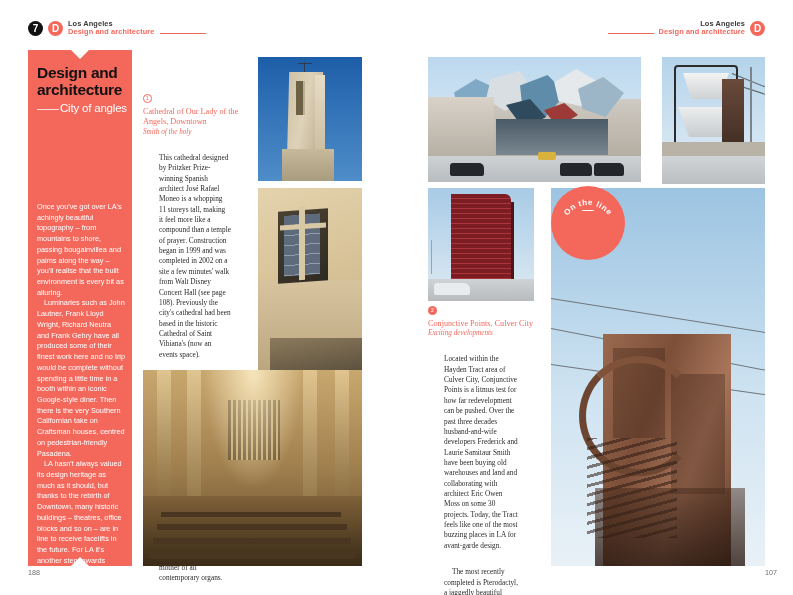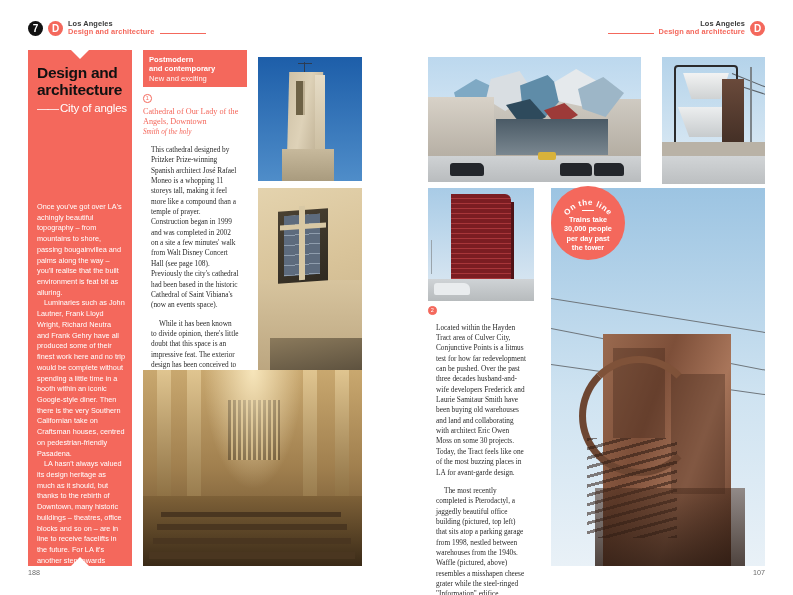--- a/index.html
+++ b/index.html
@@ -84,21 +84,21 @@
   .numcircle.solid { background: #f4685c; color: #fff; border-color: #f4685c; }
 
   .entry-head { font-family: "Liberation Serif", serif; color: #f4685c; }
   .entry-title { font-size: 8.2px; line-height: 1.28; }
   .entry-strap { font-size: 7.2px; font-style: italic; line-height: 1.3; }
 
   .body-serif {
     font-family: "Liberation Serif", serif;
     font-size: 7.3px; line-height: 1.42; color: #2a2a2a; text-align: left;
   }
-  .body-serif p { margin: 8px; }
+  .body-serif p { margin: 16px; }
   .body-serif p + p { text-indent: 8px; }
   .contact {
     font-family: "Liberation Serif", serif; font-style: italic;
     font-size: 6.8px; line-height: 1.38; color: #f4685c;
   }
 
   .col-mid { position: absolute; left: 143px; top: 94px; width: 104px; }
 
   
   .photo { position: absolute; overflow: hidden; background: #ccd7e3; }
@@ -205,21 +205,21 @@
   }
 
   .arc-svg { position: absolute; left: 0; top: 0; width: 74px; height: 74px; }
   .arc-svg text { font-family: "Liberation Sans", sans-serif; font-size: 8px; font-weight: bold; fill: #fff; letter-spacing: .6px; }
 
   
   .col-right { position: absolute; left: 428px; top: 306px; width: 106px; }
 
   .folio { position: absolute; bottom: 18px; font-size: 7.2px; color: #6b6b6b; font-family: "Liberation Sans", sans-serif; }
   .folio.l { left: 28px; }
-  .folio.r { right: 28px; }
+  .folio.r { right: 16px; }
 </style>
 </head>
 <body>
 
 <div class="spread">
 
   <div class="runhead left">
     <div class="badge-num">7</div>
     <div class="badge-d">D</div>
     <div class="rh-text">
@@ -239,31 +239,26 @@
   </div>
 
   <div class="redpanel">
     <div class="notch"></div>
     <div class="notch-b"></div>
     <div class="rp-title">Design and architecture</div>
     <div class="rp-sub">
       <span class="dash">——</span><span>City of angles</span>
     </div>
     <div class="rp-body">
-      <p>Once you've got over LA's achingly beautiful topography – from mountains to shore, passing bougainvillea and palms along the way – you'll realise that the built environment is feat bit as alluring.</p>
+      <p>Once you've got over LA's achingly beautiful topography – from mountains to shore, passing bougainvillea and palms along the way – you'll realise that the built environment is every bit as alluring.</p>
       <p>Luminaries such as John Lautner, Frank Lloyd Wright, Richard Neutra and Frank Gehry have all produced some of their finest work here and no trip would be complete without spending a little time in a booth within an iconic Googie-style diner. Then there is the very Southern Californian take on Craftsman houses, centred on pedestrian-friendly Pasadena.</p>
       <p>LA hasn't always valued its design heritage as much as it should, but thanks to the rebirth of Downtown, many historic buildings – theatres, office blocks and so on – are in line to receive facelifts in the future. For LA it's another step towards joining the likes of Chicago, New York and Miami as a true American design city.</p>
     </div>
   </div>
 
-  <div class="tagbox">
-    <div class="tag-l1">Postmodern</div>
-    <div class="tag-l2">and contemporary</div>
-    <div class="tag-l3">New and exciting</div>
-  </div>
 
   <div class="col-mid">
     <div class="numcircle" style="margin-bottom:4px">1</div>
     <div class="entry-head">
       <div class="entry-title">Cathedral of Our Lady of the Angels, Downtown</div>
       <div class="entry-strap">Smith of the holy</div>
     </div>
     <div class="body-serif" style="margin-top:6px">
       <p>This cathedral designed by Pritzker Prize-winning Spanish architect José Rafael Moneo is a whopping 11 storeys tall, making it feel more like a compound than a temple of prayer. Construction began in 1999 and was completed in 2002 on a site a few minutes' walk from Walt Disney Concert Hall (see page 108). Previously the city's cathedral had been based in the historic Cathedral of Saint Vibiana's (now an events space).</p>
       <p>While it has been known to divide opinion, there's little doubt that this space is an impressive feat. The exterior design has been conceived to include almost no right angles, resulting in subtly striking visuals that speak of a city where non-conformity is celebrated. Step inside and you'll see the theme continued in low-hanging triangular-shaped lights, curved wooden benches and the mother of all contemporary organs.</p>
@@ -365,30 +360,28 @@
   </div>
 
   <div class="roundel">
     <svg class="arc-svg" viewBox="0 0 74 74">
       <defs>
           <path id="arcpath" d="M 12,44 A 25,25 0 0 1 62,44" fill="none"></path>
         </defs>
       <text><textPath href="#arcpath" startOffset="50%" text-anchor="middle" id="arc-label">On the line</textPath></text>
     </svg>
     <div class="hr"></div>
-    <div class="lines">
-      <div>Trains take</div>
-      <div>30,000 people</div>
-      <div>per day past</div>
-      <div>the tower</div>
-    </div>
   </div>
 
   <div class="col-right">
     <div class="numcircle solid" style="margin-bottom:4px">2</div>
+    <div class="entry-head">
+      <div class="entry-title">Conjunctive Points, Culver City</div>
+      <div class="entry-strap">Exciting developments</div>
+    </div>
     <div class="body-serif" style="margin-top:6px">
       <p>Located within the Hayden Tract area of Culver City, Conjunctive Points is a litmus test for how far redevelopment can be pushed. Over the past three decades husband-and-wife developers Frederick and Laurie Samitaur Smith have been buying old warehouses and land and collaborating with architect Eric Owen Moss on some 30 projects. Today, the Tract feels like one of the most buzzing places in LA for avant-garde design.</p>
       <p>The most recently completed is Pterodactyl, a jaggedly beautiful office building (pictured, top left) that sits atop a parking garage from 1998, nestled between warehouses from the 1940s. Waffle (pictured, above) resembles a misshapen cheese grater while the steel-ringed "Information" edifice Samitaur Tower (pictured, right and top right) incorporates projection screens.</p>
     </div>
 
   </div>
 
   <div class="folio l">188</div>
   <div class="folio r">107</div>
 

